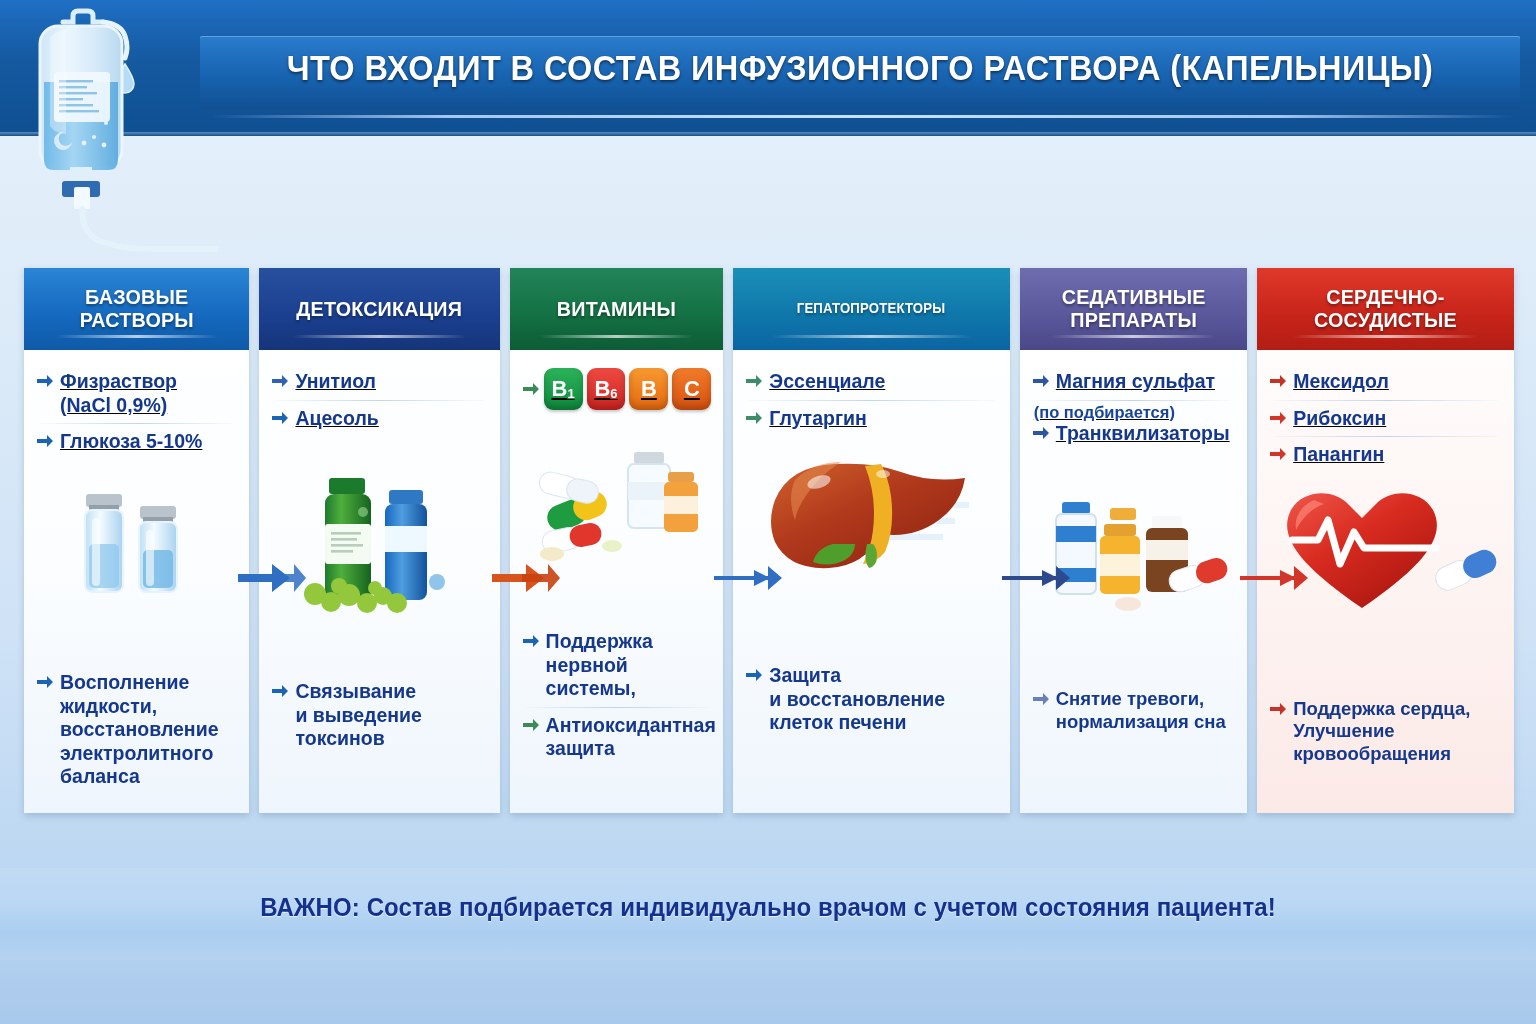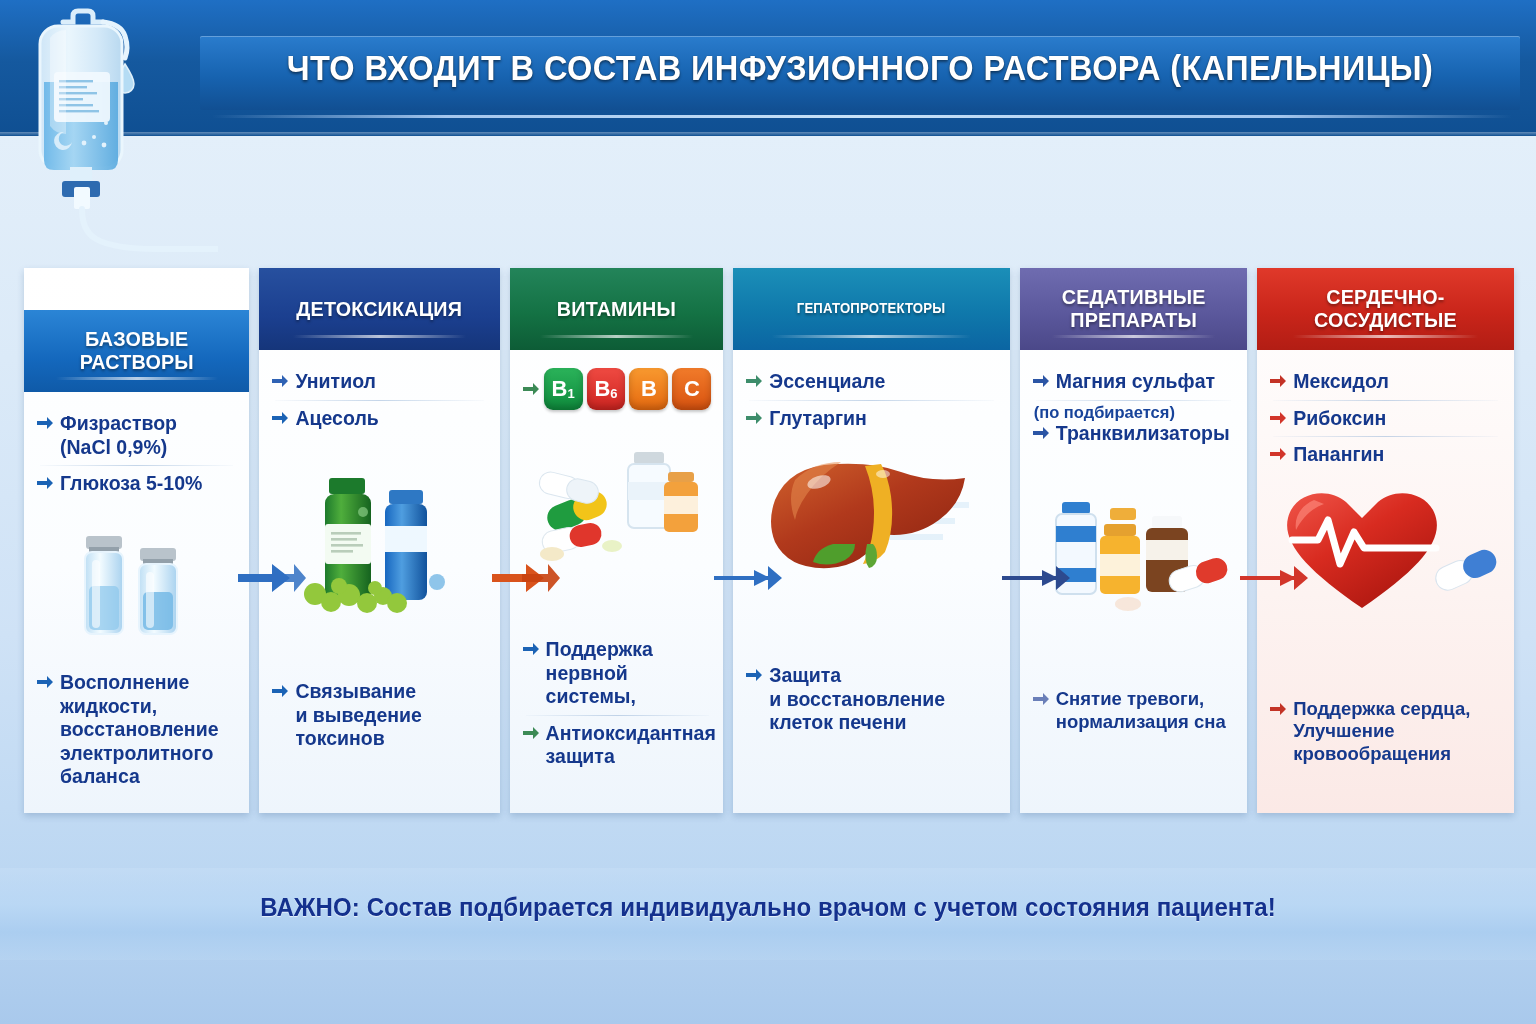--- a/index.html
+++ b/index.html
@@ -63,21 +63,21 @@
     line-height:1.08; letter-spacing:.2px; padding:0 6px;
     text-shadow: 0 2px 3px rgba(0,0,0,.4);
     position:relative;
     transform-origin:center;
   }
   .col-head span{ display:block; transform: scaleX(.94); }
   .col-head:after{
     content:""; position:absolute; left:14%; right:14%; bottom:12px; height:3px;
     background: linear-gradient(90deg, rgba(255,255,255,0), rgba(255,255,255,.7), rgba(255,255,255,0));
   }
-  .col-body{ flex:1; padding:16px 12px 10px 12px; position:relative; }
+  .col-body{ flex:1; padding:16px 12px 10px 12px; position:relative;text-decoration:underline; }
 
   .bullet{
     display:flex; align-items:flex-start; gap:6px;
     color:#15388c; font-weight:bold; font-size:19.5px; line-height:1.21;
     padding:4px 0 4px 0;
   }
   .bullet .txt{ white-space:pre-line; }
   .arrow-ic{ flex:0 0 auto; margin-top:3px; }
   .sep{ height:1px; background:linear-gradient(90deg,rgba(150,180,215,.05),rgba(150,180,215,.55),rgba(150,180,215,.05)); margin:2px 4px; }
   .note-line{ color:#17439a; font-weight:bold; font-size:16.5px; padding-left:2px;}
@@ -158,21 +158,21 @@
     <rect x="52" y="163" width="22" height="18" fill="#dff0fb"></rect>
     <rect x="44" y="177" width="38" height="16" rx="3" fill="#2e6bb0"></rect>
     <rect x="56" y="183" width="16" height="22" rx="2" fill="#f2faff"></rect>
     <path d="M64 205 q0 22 14 30 q18 10 60 10 h120" stroke="#e4f2fc" stroke-width="6" fill="none" stroke-linecap="round"></path>
   </svg>
 </div>
 
 <div class="columns">
 
   <div class="col" style="width:230px">
-    <div class="col-head" style="background:linear-gradient(180deg,#2b85d6,#1468bd 60%,#0f5aa8);margin-top:42px;">
+    <div class="col-head" style="background:linear-gradient(180deg,#2b85d6,#1468bd 60%,#0f5aa8);">
       <span>БАЗОВЫЕ
 РАСТВОРЫ</span>
     </div>
     <div class="col-body">
       <div class="bullet">
         <svg class="arrow-ic" width="18" height="16">
             <path d="M1 6h10V2l6 6-6 6v-4H1z" fill="#1b63b5"></path>
           </svg>
         <span class="txt">Физраствор
 (NaCl 0,9%)</span>
@@ -351,21 +351,21 @@
 
           <g transform="rotate(14 58 66)">
             <rect x="22" y="52" width="40" height="22" rx="11" fill="#ffffff" stroke="#dbe6ef"></rect>
             <rect x="50" y="52" width="32" height="22" rx="11" fill="#eef4f9" stroke="#dbe6ef"></rect>
           </g>
           <ellipse cx="36" cy="128" rx="12" ry="7" fill="#f4e9c8"></ellipse>
           <ellipse cx="96" cy="120" rx="10" ry="6" fill="#e9f2c6"></ellipse>
         </svg>
       </div>
 
-      <div class="col-bottom" style="bottom:40px">
+      <div class="col-bottom" style="bottom:48px">
         <div class="bullet">
           <svg class="arrow-ic" width="18" height="16">
               <path d="M1 6h10V2l6 6-6 6v-4H1z" fill="#1b63b5"></path>
             </svg>
           <span class="txt">Поддержка
 нервной
 системы,</span>
         </div>
         <div class="sep"></div>
         <div class="bullet">

